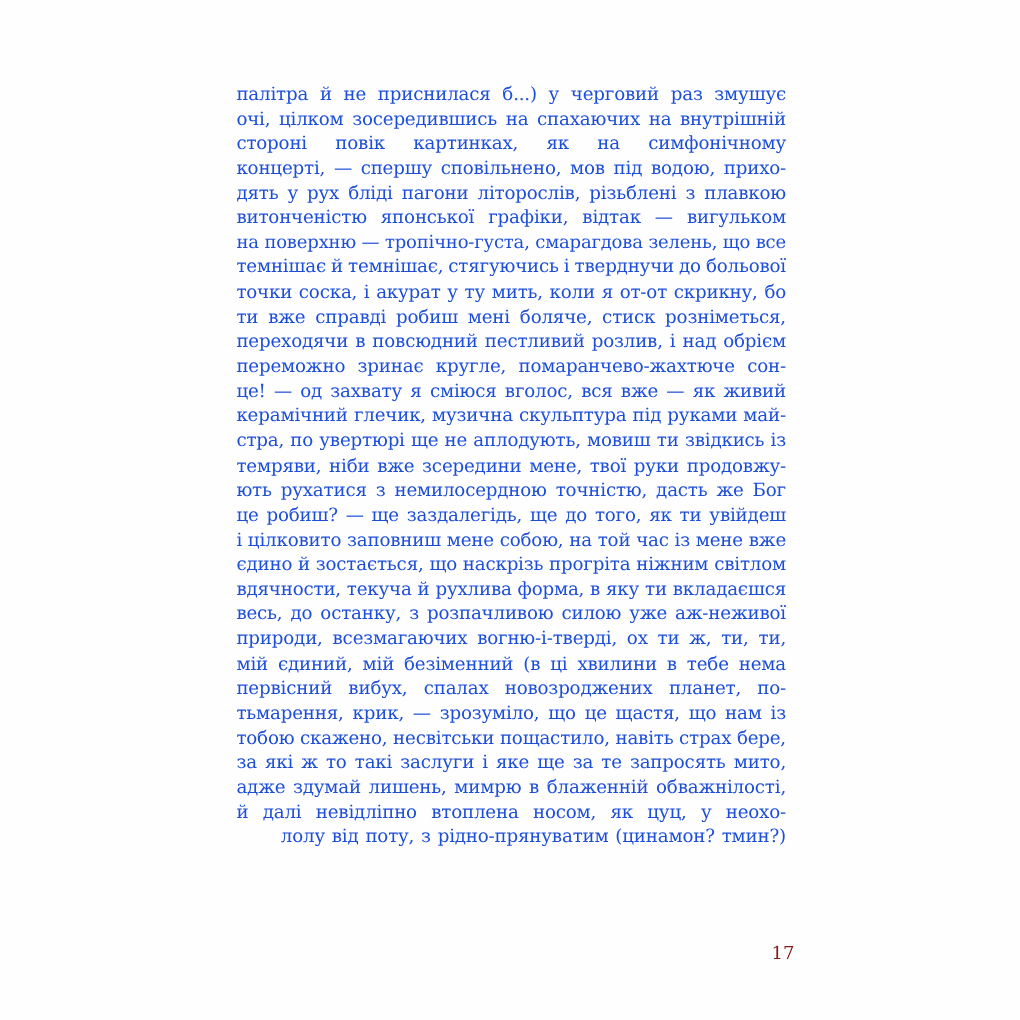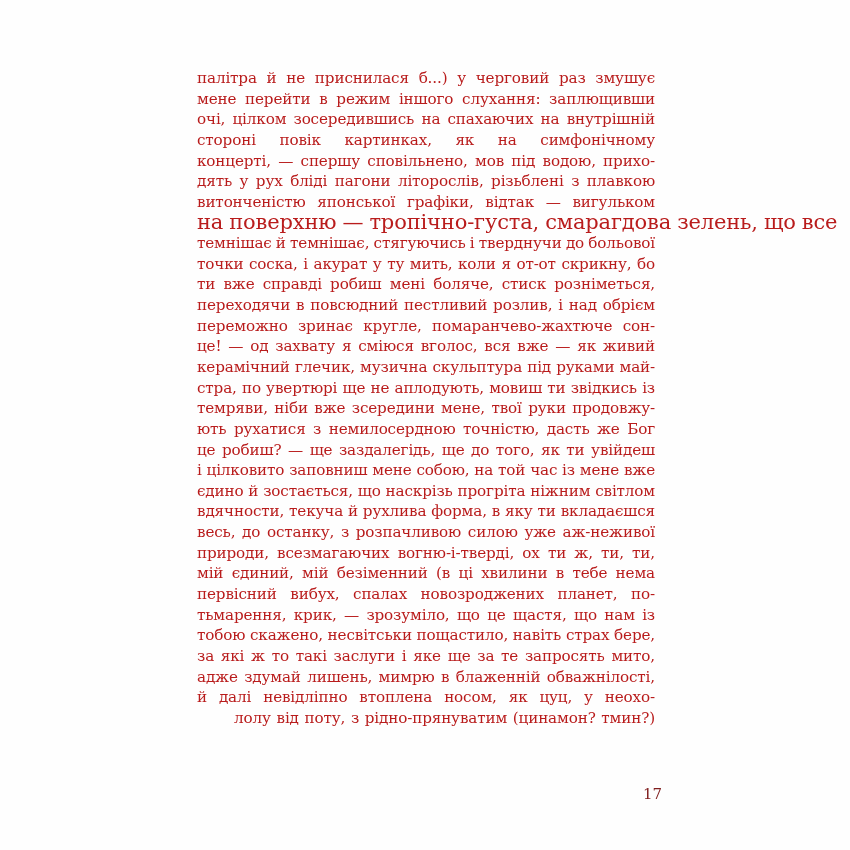--- a/index.html
+++ b/index.html
@@ -24,45 +24,44 @@
   }
   .line {
     height: 26.35px;
     line-height: 26.35px;
     font-size: 15.2px;
     white-space: nowrap;
     text-align: justify;
     text-align-last: justify;
     letter-spacing: -0.15px;
     word-spacing: -0.5px;
-    color: #b91c1c;
+    color: #1d4ed8;
   }
   .line.last { text-align-last: justify; }
   .page-number {
     position: absolute;
     left: 643px;
     top: 785px;
     font-size: 15px;
     color: #7f1d1d;
     font-family: "DejaVu Serif", serif;
   }
 </style>
 </head>
 <body>
 
 <div class="page">
   <div class="text-block">
     <div class="line" style="height: 20.6471px; line-height: 20.6471px;">палітра й не приснилася б...) у черговий раз змушує</div>
-    <div class="line" style="height: 20.6471px; line-height: 20.6471px;">мене перейти в режим іншого слухання: заплющивши</div>
     <div class="line" style="height: 20.6471px; line-height: 20.6471px;">очі, цілком зосередившись на спахаючих на внутрішній</div>
     <div class="line" style="height: 20.6471px; line-height: 20.6471px;">стороні повік картинках, як на симфонічному</div>
     <div class="line" style="height: 20.6471px; line-height: 20.6471px;">концерті, — спершу сповільнено, мов під водою, прихо-</div>
     <div class="line" style="height: 20.6471px; line-height: 20.6471px;">дять у рух бліді пагони літорослів, різьблені з плавкою</div>
     <div class="line" style="height: 20.6471px; line-height: 20.6471px;">витонченістю японської графіки, відтак — вигульком</div>
-    <div class="line" style="height: 20.6471px; line-height: 20.6471px; font-size: 21px;">на поверхню — тропічно-густа, смарагдова зелень, що все</div>
+    <div class="line" style="height: 20.6471px; line-height: 20.6471px; font-size: 15px;">на поверхню — тропічно-густа, смарагдова зелень, що все</div>
     <div class="line" style="height: 20.6471px; line-height: 20.6471px;">темнішає й темнішає, стягуючись і тверднучи до больової</div>
     <div class="line" style="height: 20.6471px; line-height: 20.6471px;">точки соска, і акурат у ту мить, коли я от-от скрикну, бо</div>
     <div class="line" style="height: 20.6471px; line-height: 20.6471px;">ти вже справді робиш мені боляче, стиск розніметься,</div>
     <div class="line" style="height: 20.6471px; line-height: 20.6471px;">переходячи в повсюдний пестливий розлив, і над обрієм</div>
     <div class="line" style="height: 20.6471px; line-height: 20.6471px;">переможно зринає кругле, помаранчево-жахтюче сон-</div>
     <div class="line" style="height: 20.6471px; line-height: 20.6471px;">це! — од захвату я сміюся вголос, вся вже — як живий</div>
     <div class="line" style="height: 20.6471px; line-height: 20.6471px;">керамічний глечик, музична скульптура під руками май-</div>
     <div class="line" style="height: 20.6471px; line-height: 20.6471px;">стра, по увертюрі ще не аплодують, мовиш ти звідкись із</div>
     <div class="line" style="height: 20.6471px; line-height: 20.6471px;">темряви, ніби вже зсередини мене, твої руки продовжу-</div>
     <div class="line" style="height: 20.6471px; line-height: 20.6471px;">ють рухатися з немилосердною точністю, дасть же Бог</div>

